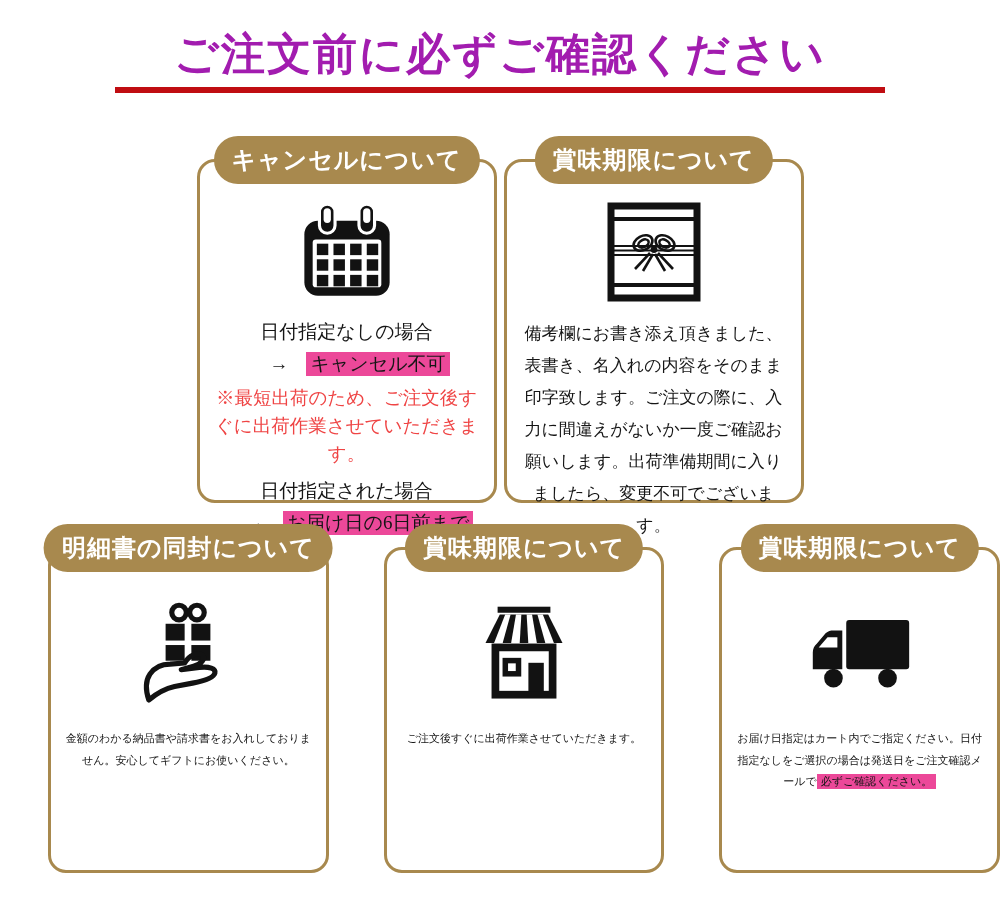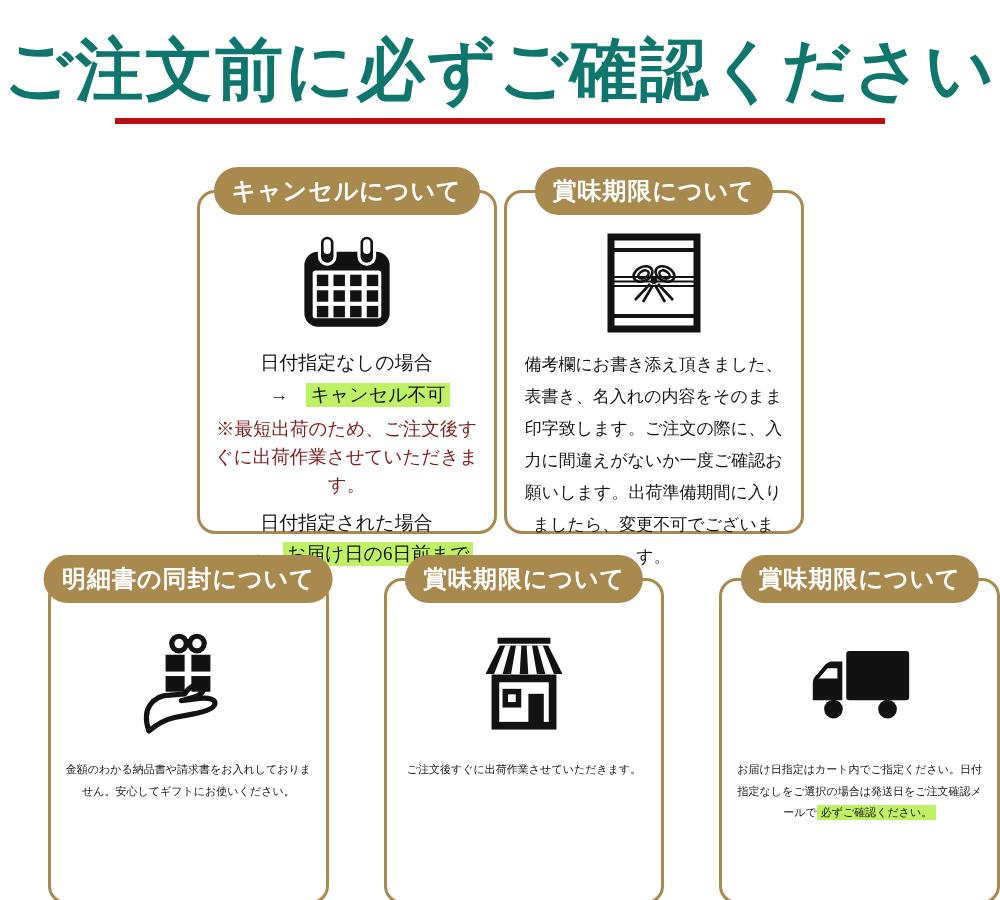--- a/index.html
+++ b/index.html
@@ -6,21 +6,21 @@
   body{
     width:1000px;height:900px;overflow:hidden;
     font-family:"Liberation Serif","DejaVu Serif",serif;
     color:#151515;
   }
   .page{width:1000px;height:900px;position:relative;background:#fff;}
 
   
   .title{
     margin:26px 0 0;text-align:center;
-    font-size:68px;font-weight:bold;color:#0f766e;
+    font-size:44px;font-weight:bold;color:#a21caf;
     letter-spacing:2px;line-height:1.3;white-space:nowrap;
   }
   .title-underline{
     width:770px;height:6px;background:#c00d12;margin:4px auto 0;
   }
 
   
   .row{display:flex;justify-content:center;gap:7px;}
   .row-top{margin-top:66px;}
   .row-bottom{margin-top:44px;}
@@ -46,23 +46,23 @@
   .card-body{
     padding:0 13px;margin-top:12px;
     font-size:17px;line-height:1.88;text-align:center;color:#151515;
   }
   .card-bottom .card-body{margin-top:16px;font-size:11px;line-height:1.95;}
 
   
   .case-line{margin:0;font-size:19px;line-height:1.5;}
   .arrow-line{margin:2px 0 6px 26px;font-size:19px;line-height:1.6;}
   .arrow{margin-right:18px;}
-  .hl{background:#bef264;padding:1px 4px 2px;}
+  .hl{background:#ec4899;padding:1px 4px 2px;}
   .note{
-    margin:5px 0 9px;color:#7f1d1d;
+    margin:5px 0 9px;color:#ef4444;
     font-size:18.5px;line-height:1.5;
   }
 
   svg{display:block;}
 </style>
 </head>
 <body>
 
 <div class="page">
 

